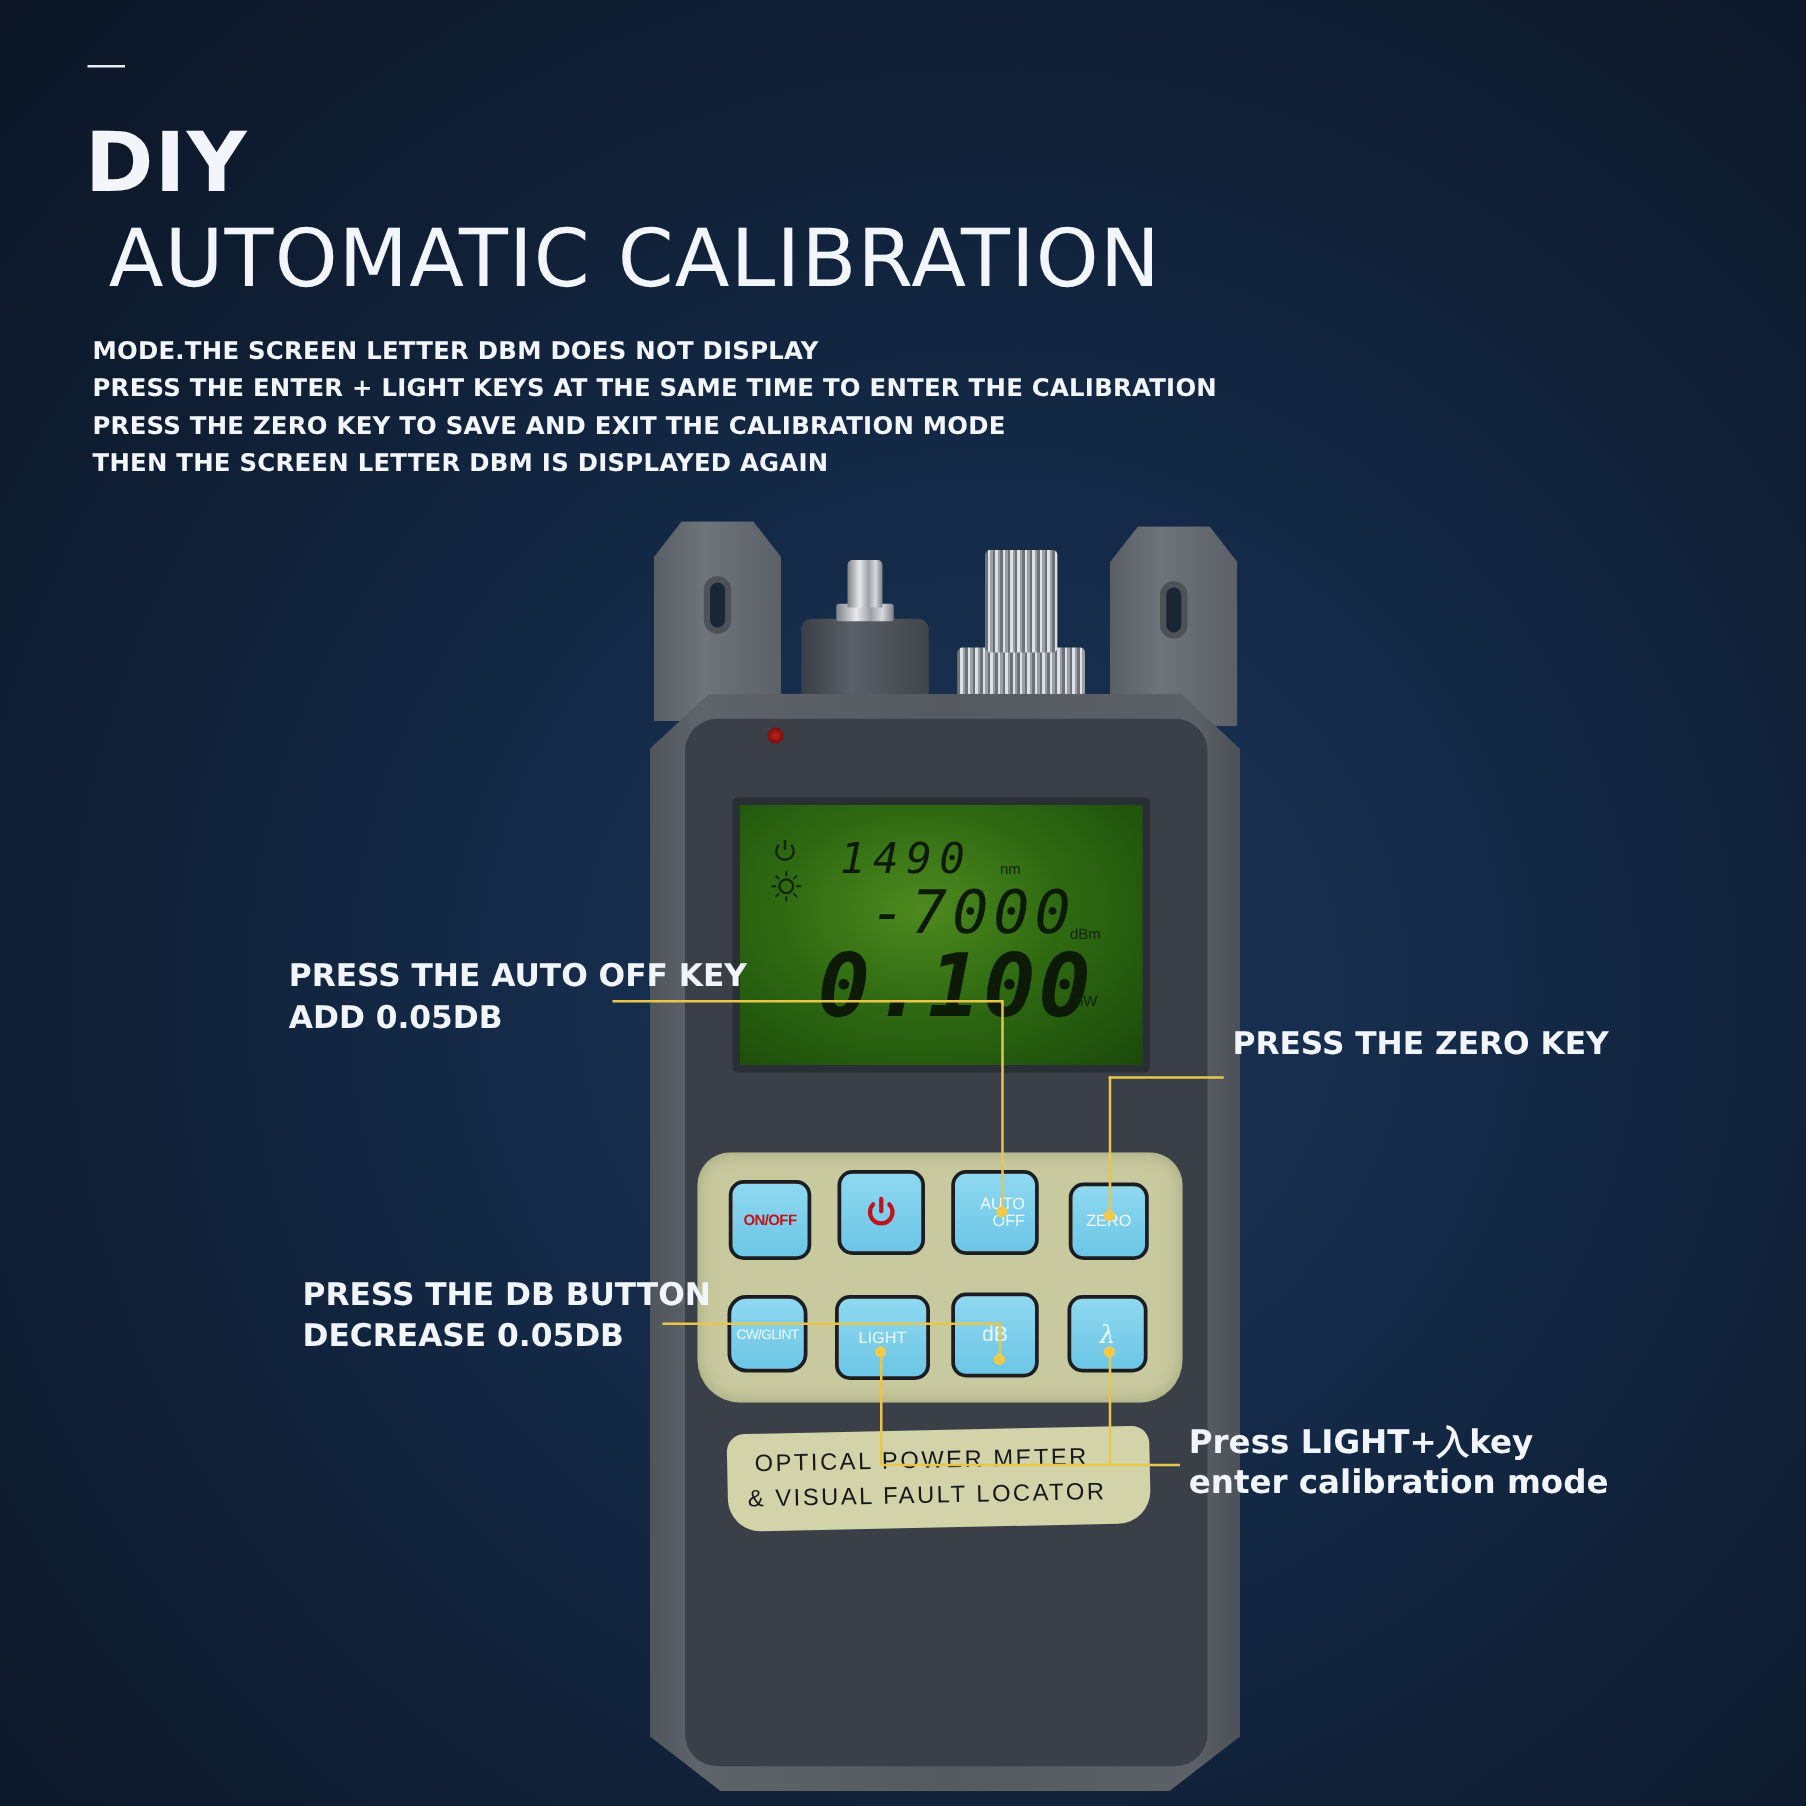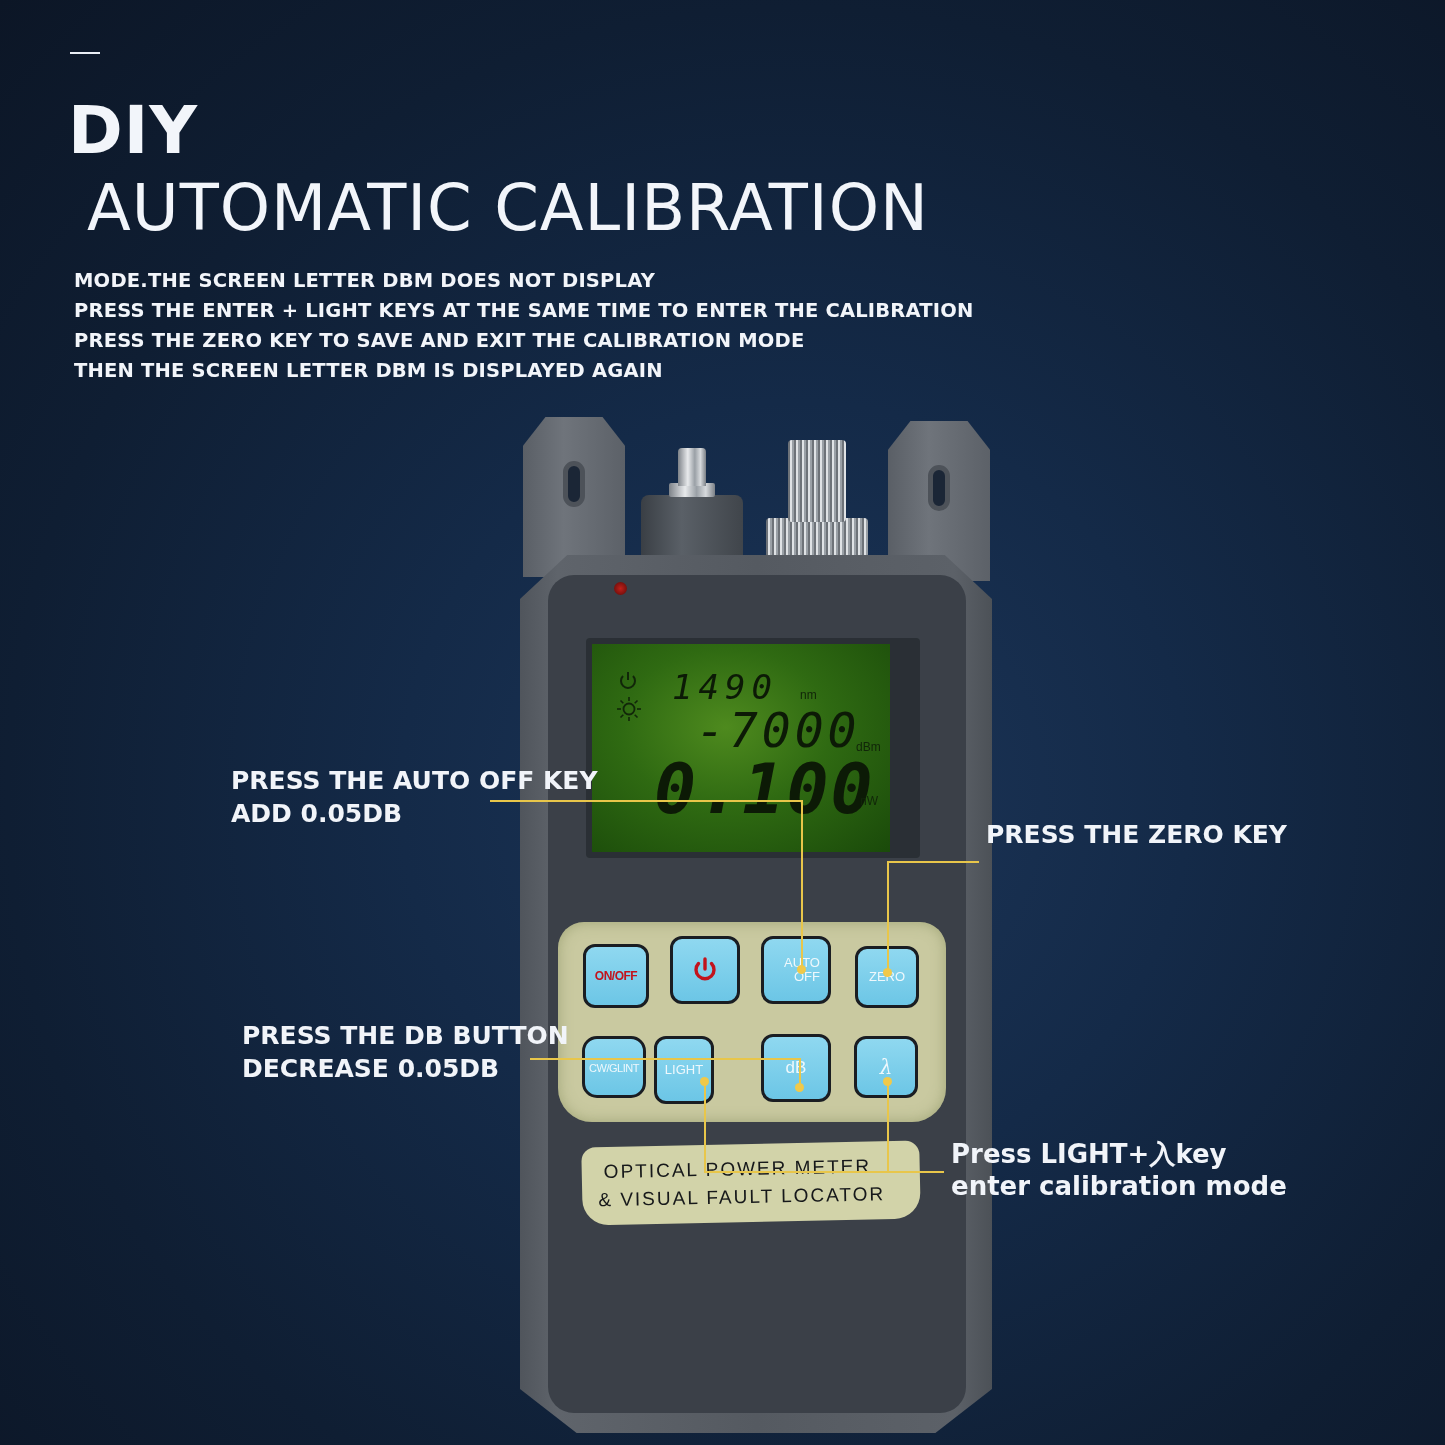--- a/index.html
+++ b/index.html
@@ -21,21 +21,21 @@
          clip-path: polygon(22% 0, 78% 0, 100% 18%, 100% 100%, 0 100%, 0 18%); }
   .ear-hole { width:22px; height:46px; border-radius:11px; background:#1b2636; border:5px solid #4d5259; box-sizing:border-box; }
   .conn-base { background:linear-gradient(90deg,#3a3f45,#5a6067 40%,#40454b); border-radius:8px 8px 0 0; }
   .metal { background:linear-gradient(90deg,#7d8288,#e8eaec 35%,#9aa0a6 60%,#d7dadd 80%,#7b8086); }
   .knurl { background:repeating-linear-gradient(90deg,#6d7278 0 2px,#dfe2e5 2px 4px,#9aa0a6 4px 6px); }
   .body-outer { left:520px; top:555px; width:472px; height:878px; background:linear-gradient(90deg,#50555c,#5f646b 8%,#555a61 50%,#5c6168 92%,#4c5157);
          clip-path: polygon(10% 0, 90% 0, 100% 5%, 100% 95%, 88% 100%, 12% 100%, 0 95%, 0 5%); }
   .body-inner { left:548px; top:575px; width:418px; height:838px; background:#3b4048; border-radius:26px; }
   .led { left:614px; top:582px; width:13px; height:13px; border-radius:50%; background:radial-gradient(circle,#c0201a,#5a0a08); }
   .lcd-frame { left:586px; top:638px; width:334px; height:220px; background:#2a2f35; border-radius:4px; }
-  .lcd { left:592px; top:644px; width:298px; height:208px;
+  .lcd { left:592px; top:644px; width:322px; height:208px;
          background:radial-gradient(ellipse at 45% 40%, #4e8a1e 0%, #2f6a12 45%, #1a4a0a 100%); }
   .seg { font-family:"DejaVu Sans Mono","Liberation Mono",monospace; color:#0c1a06; font-style:italic; line-height:1; }
   .lcd-unit { font-family:"Liberation Sans", sans-serif; color:#112609; font-size:12px; }
 
   .keypad { left:558px; top:922px; width:388px; height:200px; background:#c9c9a0; border-radius:26px 26px 34px 34px;
             box-shadow: inset 0 0 14px rgba(120,130,80,.5); }
   .key { position:absolute; width:66px; height:64px; background:linear-gradient(180deg,#8fd8f0,#6cc6e6); border:3px solid #1a1d22;
          border-radius:12px; box-sizing:border-box; display:flex; align-items:center; justify-content:center; text-align:right;
          color:#eef8fc; font-family:"Liberation Sans", sans-serif; font-size:13px; line-height:14px; }
   .key.red { color:#c2131c; font-weight:bold; font-size:12px; letter-spacing:-0.5px; }
@@ -112,21 +112,21 @@
   <div class="key" style="left:112px; top:14px; width:70px; height:68px;">
     <svg width="26" height="28" viewBox="0 0 26 28">
       <path d="M13 3 V13" stroke="#c2131c" stroke-width="3.4" stroke-linecap="round" fill="none"></path>
       <path d="M6.5 7.5 A9 9 0 1 0 19.5 7.5" stroke="#c2131c" stroke-width="3.4" stroke-linecap="round" fill="none"></path>
     </svg>
   </div>
   <div class="key" style="left:203px; top:14px; width:70px; height:68px; padding:0 8px;">AUTO OFF</div>
   <div class="key" style="left:297px; top:24px; width:64px; height:62px;">ZERO</div>
 
   <div class="key small" style="left:24px; top:114px; width:64px; height:62px; align-items:flex-start; padding-top:22px;">CW/GLINT</div>
-  <div class="key" style="left:96px; top:114px; width:60px; height:68px;">LIGHT</div>
+  <div class="key" style="left:110px; top:114px; width:76px; height:68px;">LIGHT</div>
   <div class="key" style="left:203px; top:112px; width:70px; height:68px; font-size:17px;">dB</div>
   <div class="key" style="left:296px; top:114px; width:64px; height:62px; font-size:20px; font-family:'DejaVu Serif', serif; font-style:italic;">λ</div>
 </div>
 
 <div class="abs label-plate">
   <div class="abs plate-text" style="left:22px; top:14px;">OPTICAL  POWER  METER</div>
   <div class="abs plate-text" style="left:16px; top:42px;">&amp; VISUAL  FAULT  LOCATOR</div>
 </div>
 
 <div class="cl" style="left:490px; top:800px; width:312px; height:2px;"></div>

